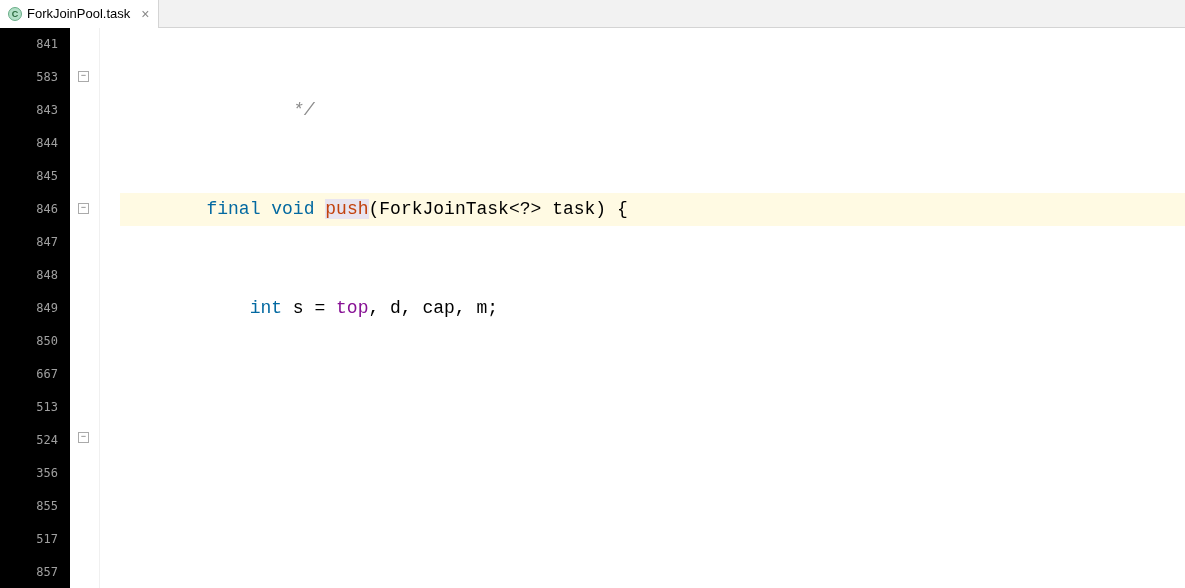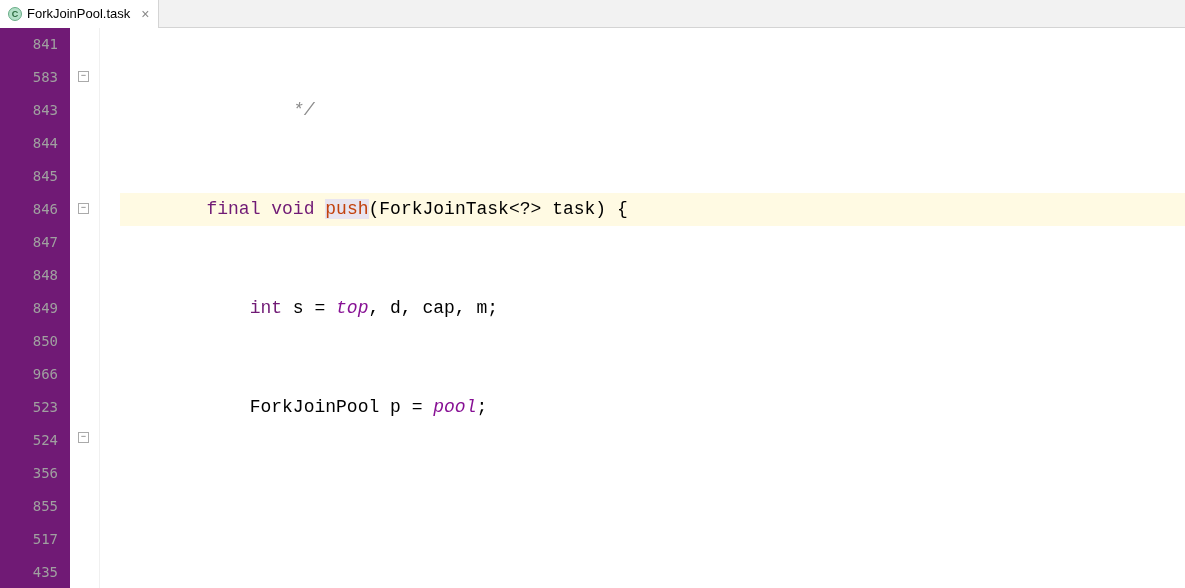--- a/index.html
+++ b/index.html
@@ -41,25 +41,25 @@
       font-size: 14px;
       margin-left: 6px;
       cursor: pointer;
     }
     .editor {
       display: flex;
       height: calc(100% - 28px);
     }
     .gutter {
       width: 70px;
-      background: #701a75;
+      background: #000000;
       text-align: right;
       padding-right: 12px;
       color: #a0a0a0;
-      font-size: 14px;
+      font-size: 12px;
       line-height: 33px;
       user-select: none;
       font-family: Consolas, Monaco, monospace;
     }
     .fold-gutter {
       width: 30px;
       background: #ffffff;
       position: relative;
       border-right: 1px solid #f0f0f0;
     }
@@ -80,22 +80,22 @@
       line-height: 33px;
       white-space: pre;
       padding-left: 20px;
     }
     .code-line {
       height: 33px;
     }
     .line-highlight {
       background: #fffae3;
     }
-    .kw { color: #701a75; }
-    .field { color: #871094; font-style: italic; }
+    .kw { color: #0369a1; }
+    .field { color: #871094; }
     .s-comment { color: #8c8c8c; font-style: italic; }
     .method-def { color: #c2410c; background: #e8e4f0; }
   </style>
 </head>
 <body>
 
 <div class="tab-bar">
   <div class="tab">
     <span class="tab-icon">
       <svg width="14" height="14" viewBox="0 0 14 14">
@@ -113,38 +113,37 @@
     <div>841</div>
     <div>583</div>
     <div>843</div>
     <div>844</div>
     <div>845</div>
     <div>846</div>
     <div>847</div>
     <div>848</div>
     <div>849</div>
     <div>850</div>
-    <div>966</div>
-    <div>523</div>
+    <div>667</div>
+    <div>513</div>
     <div>524</div>
     <div>356</div>
     <div>855</div>
     <div>517</div>
-    <div>435</div>
+    <div>857</div>
   </div>
   <div class="fold-gutter">
     <div class="fold-mark" style="top:43px">−</div>
     <div class="fold-mark" style="top:175px">−</div>
     <div class="fold-mark" style="top:404px">−</div>
   </div>
   <div class="code-area">
     <div class="code-line"><span>                </span><span class="s-comment">*/</span></div>
     <div class="code-line line-highlight"><span>        </span><span class="kw">final</span><span> </span><span class="kw">void</span><span> </span><span class="method-def">push</span><span>(ForkJoinTask&lt;?&gt; task) {</span></div>
     <div class="code-line"><span>            </span><span class="kw">int</span><span> s = </span><span class="field">top</span><span>, d, cap, m;</span></div>
-    <div class="code-line"><span>            </span><span>ForkJoinPool p = </span><span class="field">pool</span><span>;</span></div>
     
     
     
     
     
     
     
     
     
     

